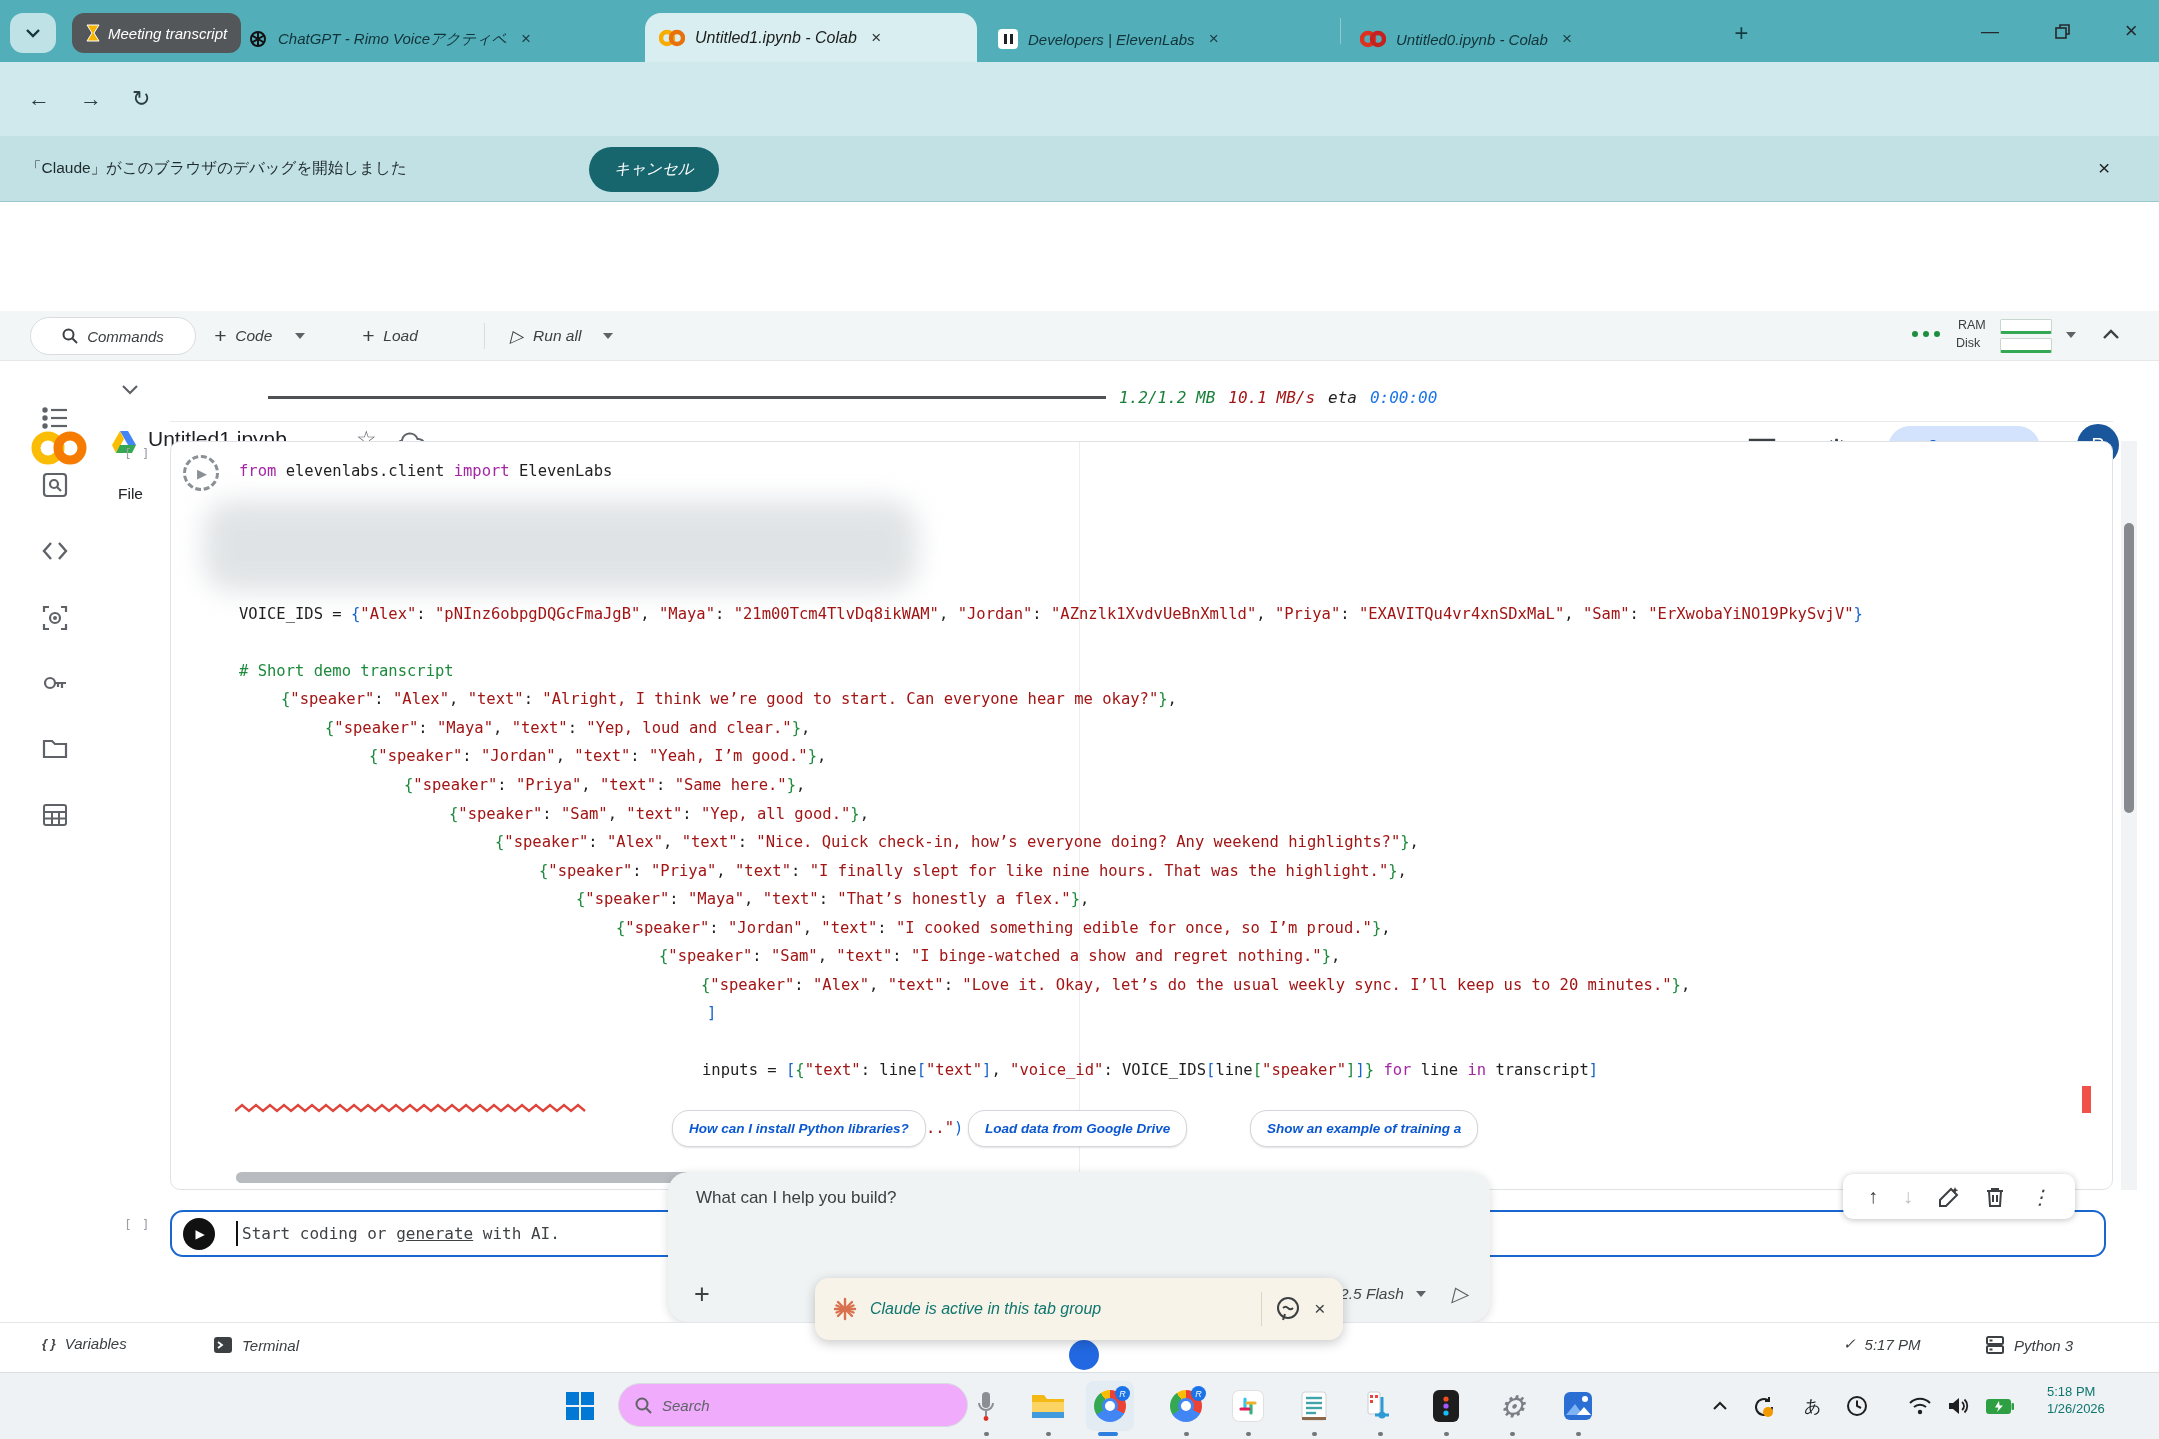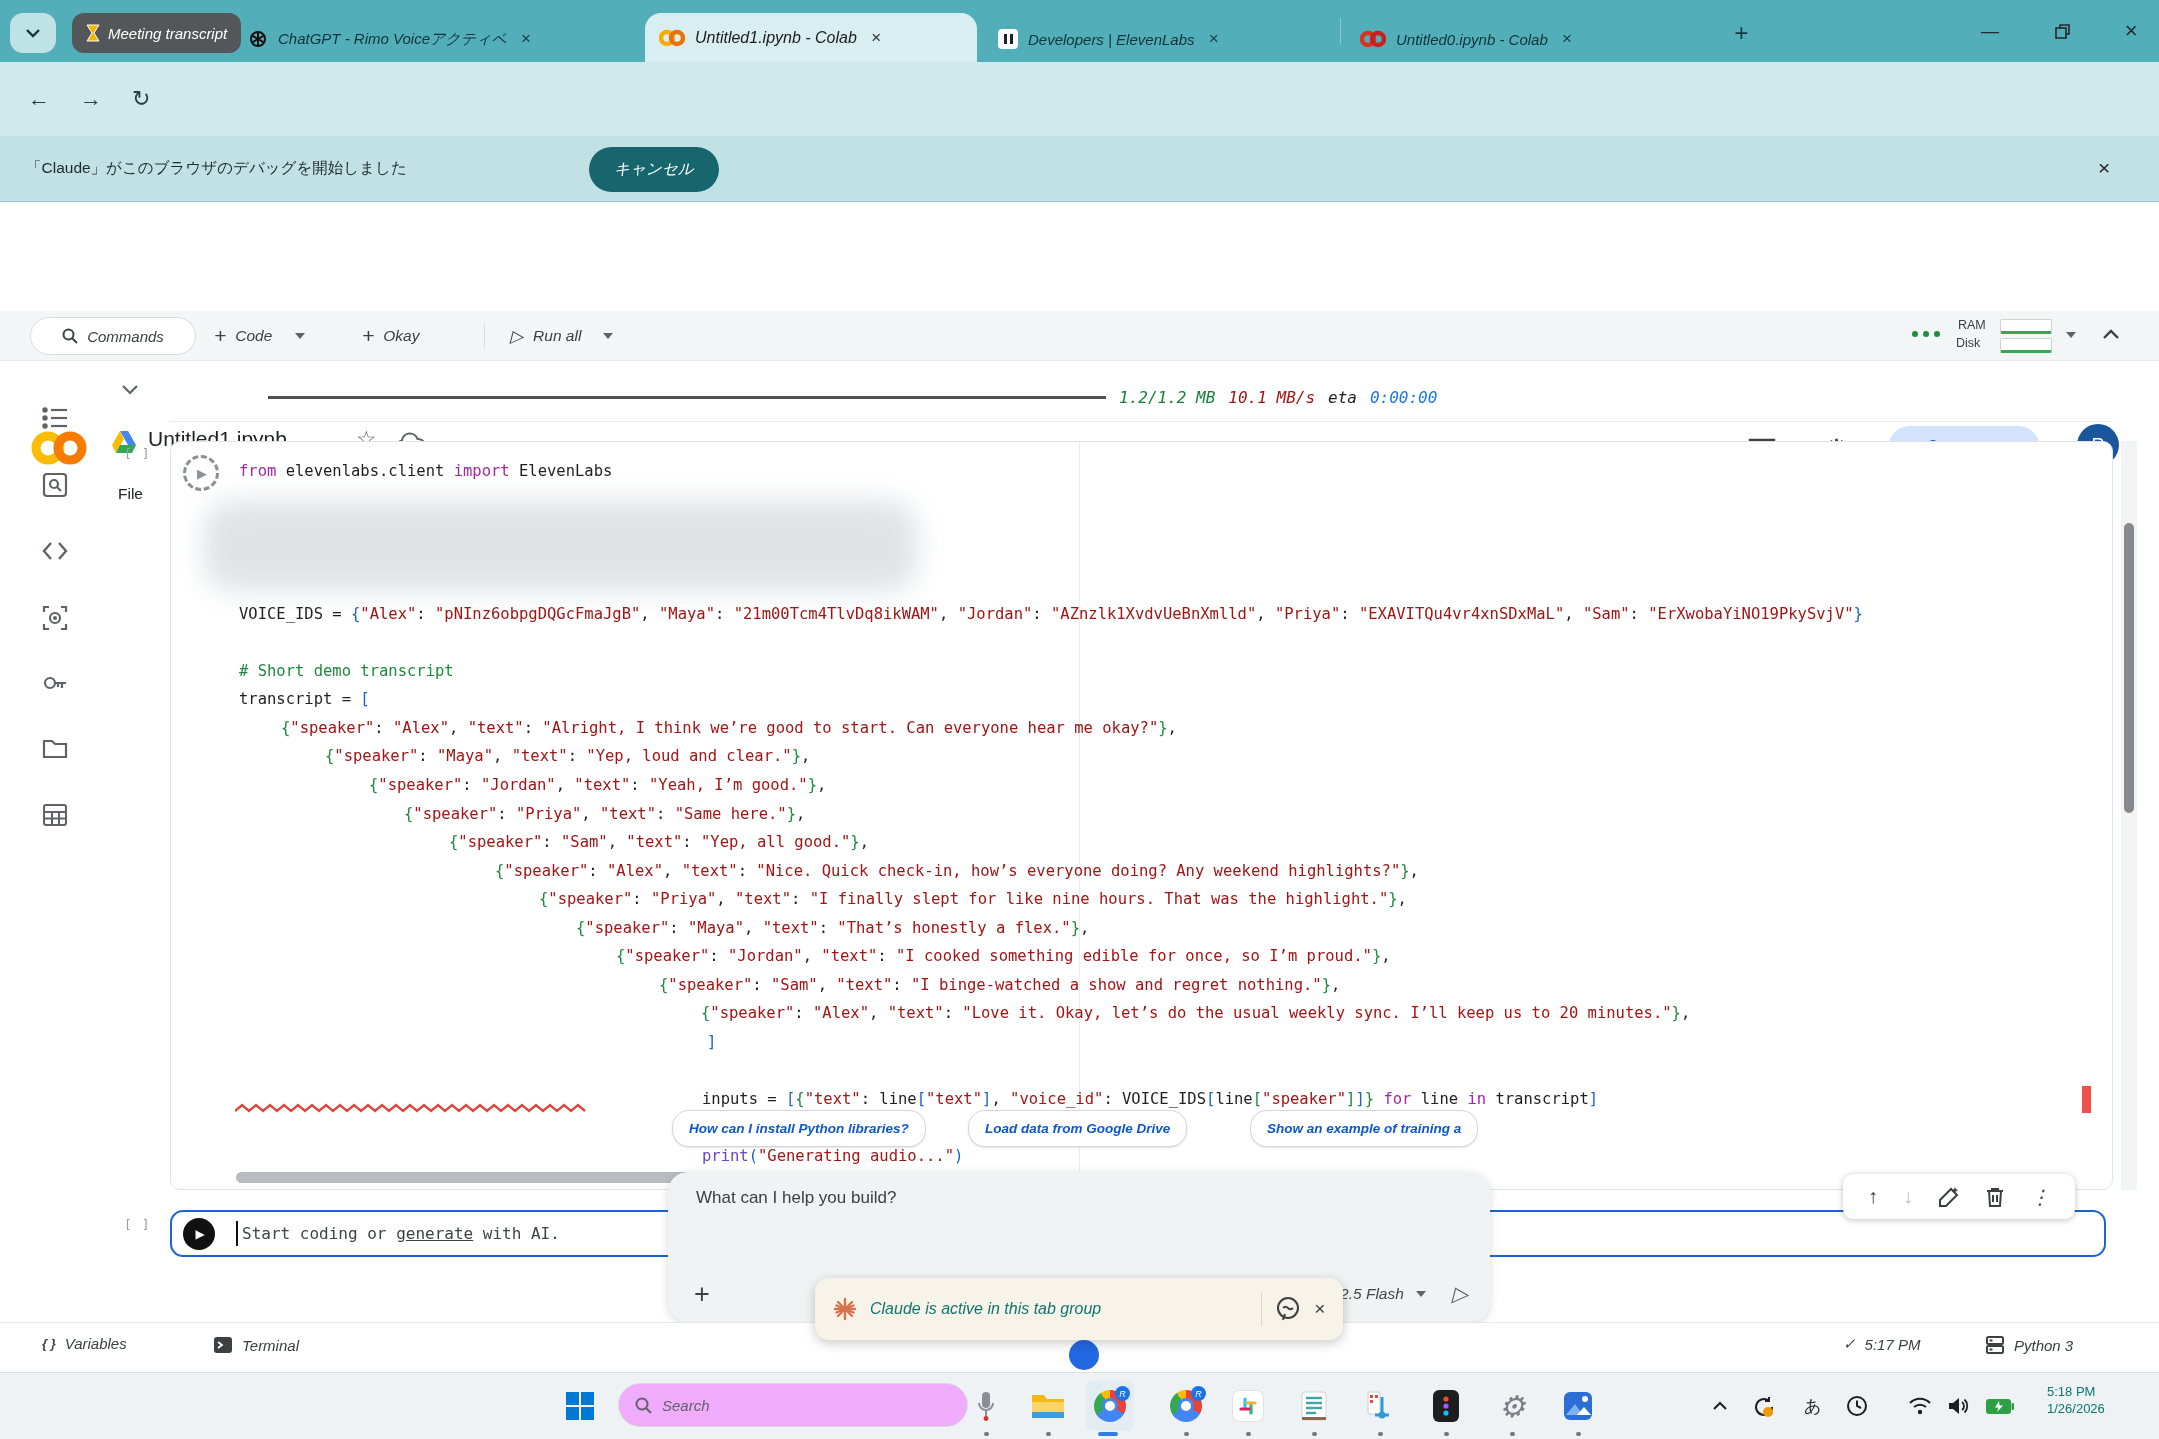--- a/index.html
+++ b/index.html
@@ -308,21 +308,21 @@
         </svg>
       <span>Commands</span>
     </div>
     <div class="abs flex" style="left:214px;top:8px;height:34px;gap:9px;">
       <span class="plus">+</span>
       <span class="tbtxt">Code</span>
       <span class="caret" style="margin-left:14px;"></span>
     </div>
     <div class="abs flex" style="left:362px;top:8px;height:34px;gap:9px;">
       <span class="plus">+</span>
-      <span class="tbtxt">Okay</span>
+      <span class="tbtxt">Load</span>
     </div>
     <div class="abs" style="left:484px;top:12px;width:1px;height:26px;background:#dadce0;"></div>
     <div class="abs flex" style="left:510px;top:8px;height:34px;gap:10px;">
       <span class="tbtxt" style="font-size:17px;">▷</span>
       <span class="tbtxt">Run all</span>
       <span class="caret" style="margin-left:12px;"></span>
     </div>
     <div class="abs flex" style="left:1912px;top:20px;gap:5px;">
       <i style="width:6px;height:6px;border-radius:50%;background:#1e8e3e;"></i>
         <i style="width:6px;height:6px;border-radius:50%;background:#1e8e3e;"></i>
@@ -406,21 +406,20 @@
       </div>
     <div id="code-lines" class="abs">
         <div class="code-line" style="padding-left: 0px;"><span class="tk-kw">from</span><span class="tk-pl"> elevenlabs.client </span><span class="tk-kw">import</span><span class="tk-pl"> ElevenLabs</span></div>
         <div class="code-line" style="padding-left: 0px;"></div>
         <div class="code-line" style="padding-left: 0px;"></div>
         <div class="code-line" style="padding-left: 0px;"></div>
         <div class="code-line" style="padding-left: 0px;"></div>
         <div class="code-line" style="padding-left: 0px;"><span class="tk-pl">VOICE_IDS = </span><span class="tk-b1">{</span><span class="tk-str">"Alex"</span><span class="tk-pl">: </span><span class="tk-str">"pNInz6obpgDQGcFmaJgB"</span><span class="tk-pl">, </span><span class="tk-str">"Maya"</span><span class="tk-pl">: </span><span class="tk-str">"21m00Tcm4TlvDq8ikWAM"</span><span class="tk-pl">, </span><span class="tk-str">"Jordan"</span><span class="tk-pl">: </span><span class="tk-str">"AZnzlk1XvdvUeBnXmlld"</span><span class="tk-pl">, </span><span class="tk-str">"Priya"</span><span class="tk-pl">: </span><span class="tk-str">"EXAVITQu4vr4xnSDxMaL"</span><span class="tk-pl">, </span><span class="tk-str">"Sam"</span><span class="tk-pl">: </span><span class="tk-str">"ErXwobaYiNO19PkySvjV"</span><span class="tk-b1">}</span></div>
         <div class="code-line" style="padding-left: 0px;"></div>
         <div class="code-line" style="padding-left: 0px;"><span class="tk-cm"># Short demo transcript</span></div>
-        <div class="code-line" style="padding-left: 0px;"><span class="tk-pl">transcript = </span><span class="tk-b1">[</span></div>
         <div class="code-line" style="padding-left: 42px;"><span class="tk-b2">{</span><span class="tk-str">"speaker"</span><span class="tk-pl">: </span><span class="tk-str">"Alex"</span><span class="tk-pl">, </span><span class="tk-str">"text"</span><span class="tk-pl">: </span><span class="tk-str">"Alright, I think we’re good to start. Can everyone hear me okay?"</span><span class="tk-b2">}</span><span class="tk-pl">,</span></div>
         <div class="code-line" style="padding-left: 86px;"><span class="tk-b2">{</span><span class="tk-str">"speaker"</span><span class="tk-pl">: </span><span class="tk-str">"Maya"</span><span class="tk-pl">, </span><span class="tk-str">"text"</span><span class="tk-pl">: </span><span class="tk-str">"Yep, loud and clear."</span><span class="tk-b2">}</span><span class="tk-pl">,</span></div>
         <div class="code-line" style="padding-left: 130px;"><span class="tk-b2">{</span><span class="tk-str">"speaker"</span><span class="tk-pl">: </span><span class="tk-str">"Jordan"</span><span class="tk-pl">, </span><span class="tk-str">"text"</span><span class="tk-pl">: </span><span class="tk-str">"Yeah, I’m good."</span><span class="tk-b2">}</span><span class="tk-pl">,</span></div>
         <div class="code-line" style="padding-left: 165px;"><span class="tk-b2">{</span><span class="tk-str">"speaker"</span><span class="tk-pl">: </span><span class="tk-str">"Priya"</span><span class="tk-pl">, </span><span class="tk-str">"text"</span><span class="tk-pl">: </span><span class="tk-str">"Same here."</span><span class="tk-b2">}</span><span class="tk-pl">,</span></div>
         <div class="code-line" style="padding-left: 210px;"><span class="tk-b2">{</span><span class="tk-str">"speaker"</span><span class="tk-pl">: </span><span class="tk-str">"Sam"</span><span class="tk-pl">, </span><span class="tk-str">"text"</span><span class="tk-pl">: </span><span class="tk-str">"Yep, all good."</span><span class="tk-b2">}</span><span class="tk-pl">,</span></div>
         <div class="code-line" style="padding-left: 256px;"><span class="tk-b2">{</span><span class="tk-str">"speaker"</span><span class="tk-pl">: </span><span class="tk-str">"Alex"</span><span class="tk-pl">, </span><span class="tk-str">"text"</span><span class="tk-pl">: </span><span class="tk-str">"Nice. Quick check-in, how’s everyone doing? Any weekend highlights?"</span><span class="tk-b2">}</span><span class="tk-pl">,</span></div>
         <div class="code-line" style="padding-left: 300px;"><span class="tk-b2">{</span><span class="tk-str">"speaker"</span><span class="tk-pl">: </span><span class="tk-str">"Priya"</span><span class="tk-pl">, </span><span class="tk-str">"text"</span><span class="tk-pl">: </span><span class="tk-str">"I finally slept for like nine hours. That was the highlight."</span><span class="tk-b2">}</span><span class="tk-pl">,</span></div>
         <div class="code-line" style="padding-left: 337px;"><span class="tk-b2">{</span><span class="tk-str">"speaker"</span><span class="tk-pl">: </span><span class="tk-str">"Maya"</span><span class="tk-pl">, </span><span class="tk-str">"text"</span><span class="tk-pl">: </span><span class="tk-str">"That’s honestly a flex."</span><span class="tk-b2">}</span><span class="tk-pl">,</span></div>
         <div class="code-line" style="padding-left: 377px;"><span class="tk-b2">{</span><span class="tk-str">"speaker"</span><span class="tk-pl">: </span><span class="tk-str">"Jordan"</span><span class="tk-pl">, </span><span class="tk-str">"text"</span><span class="tk-pl">: </span><span class="tk-str">"I cooked something edible for once, so I’m proud."</span><span class="tk-b2">}</span><span class="tk-pl">,</span></div>
         <div class="code-line" style="padding-left: 420px;"><span class="tk-b2">{</span><span class="tk-str">"speaker"</span><span class="tk-pl">: </span><span class="tk-str">"Sam"</span><span class="tk-pl">, </span><span class="tk-str">"text"</span><span class="tk-pl">: </span><span class="tk-str">"I binge-watched a show and regret nothing."</span><span class="tk-b2">}</span><span class="tk-pl">,</span></div>

